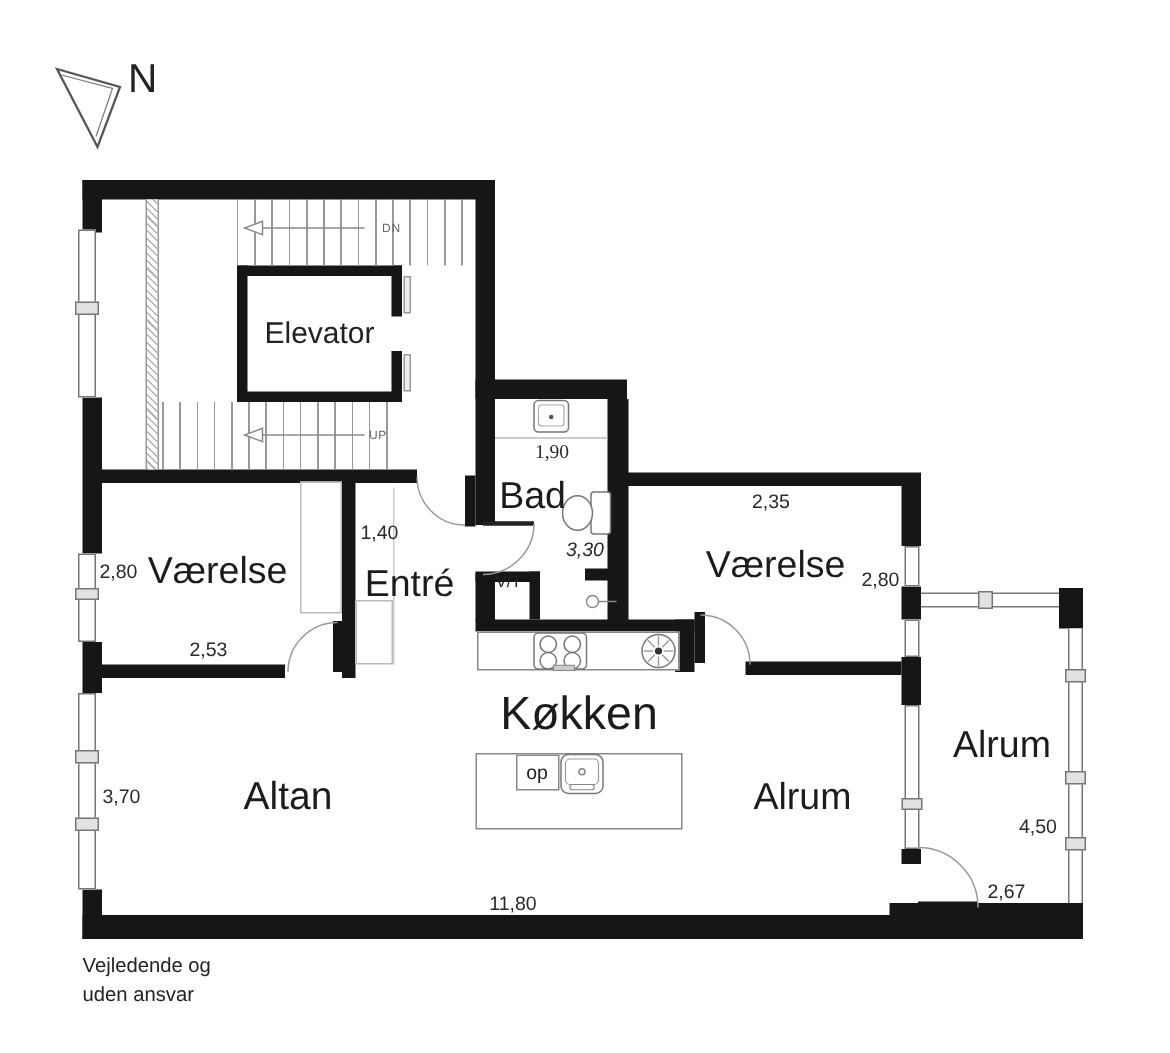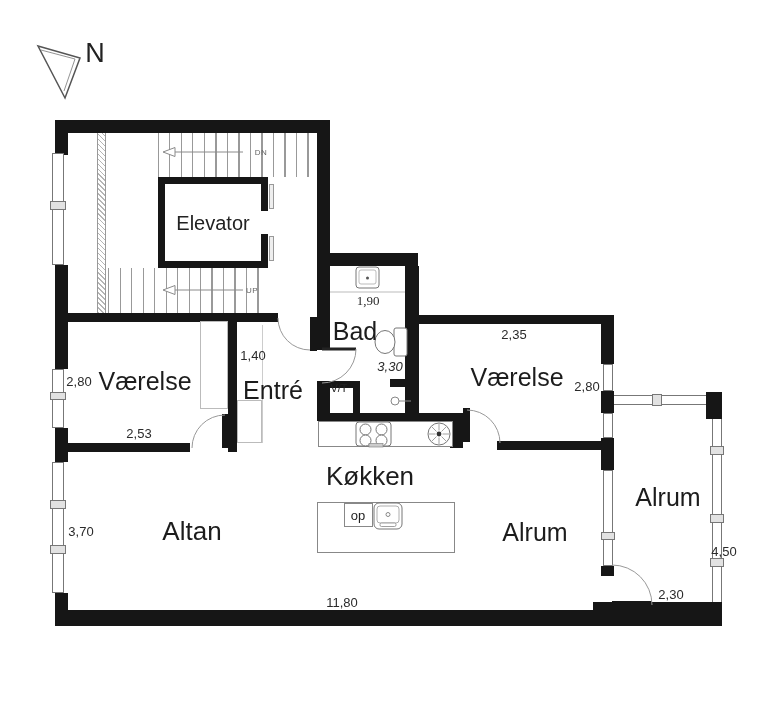--- a/index.html
+++ b/index.html
@@ -185,27 +185,31 @@
 
   <div class="lbl dim-lbl" style="left:79px;top:381px;">2,80</div>
   <div class="lbl room-lbl" style="left:145px;top:381px;">Værelse</div>
   <div class="lbl dim-lbl" style="left:139px;top:433px;">2,53</div>
 
   <div class="lbl dim-lbl" style="left:514px;top:334px;">2,35</div>
   <div class="lbl room-lbl" style="left:517px;top:377px;">Værelse</div>
   <div class="lbl dim-lbl" style="left:587px;top:386px;">2,80</div>
 
   <div class="lbl" style="left:339px;top:388px;font-size:11px;">V/T</div>
-  <div class="lbl room-lbl" style="left:370px;top:476px;font-size:26px;">Køkken</div>
+  <div class="lbl room-lbl" style="left:386px;top:476px;font-size:31px;">Køkken</div>
   <div class="lbl" style="left:358px;top:515px;font-size:13px;">op</div>
 
   <div class="lbl dim-lbl" style="left:81px;top:531px;">3,70</div>
   <div class="lbl room-lbl" style="left:192px;top:531px;font-size:26px;">Altan</div>
   <div class="lbl dim-lbl" style="left:342px;top:602px;">11,80</div>
 
   <div class="lbl room-lbl" style="left:535px;top:532px;">Alrum</div>
 
   <div class="lbl room-lbl" style="left:668px;top:497px;">Alrum</div>
-  <div class="lbl dim-lbl" style="left:692px;top:551px;margin-left:32px;">4,50</div>
-  <div class="lbl dim-lbl" style="left:671px;top:594px;">2,30</div>
-
+  <div class="lbl dim-lbl" style="left:692px;top:551px;">4,50</div>
+  <div class="lbl dim-lbl" style="left:671px;top:594px;">2,67</div>
+
+  <div class="disc" style="left:55px;top:634px;">
+    <div>Vejledende og</div>
+    <div>uden ansvar</div>
+  </div>
 
 </div>
 
 </body></html>

